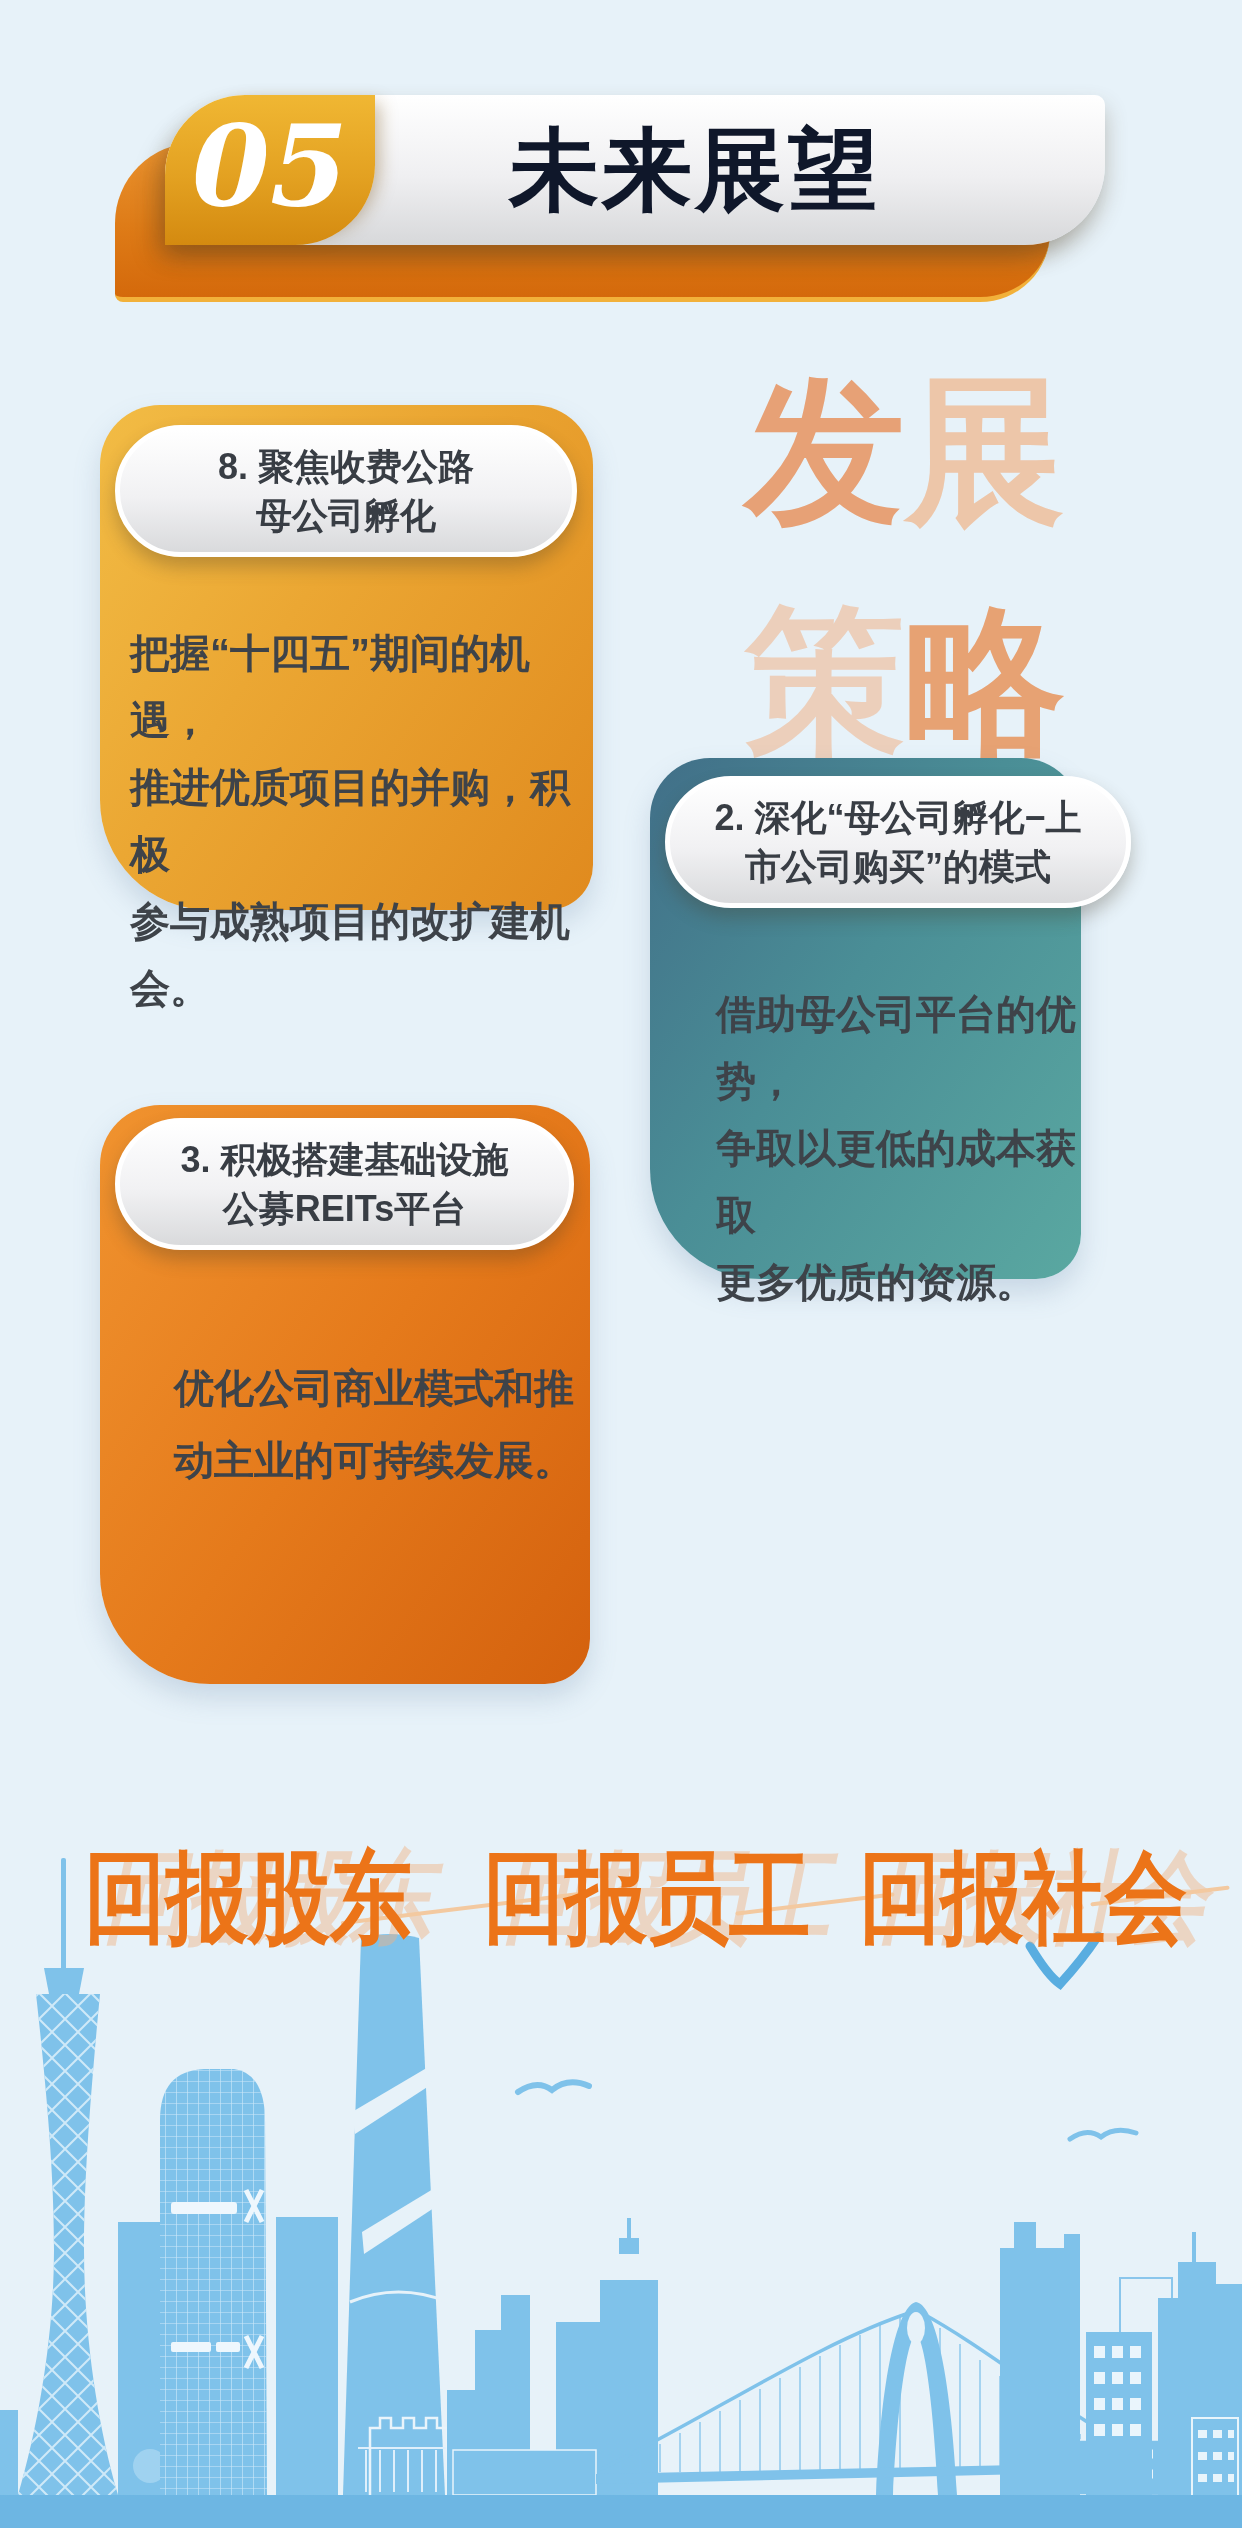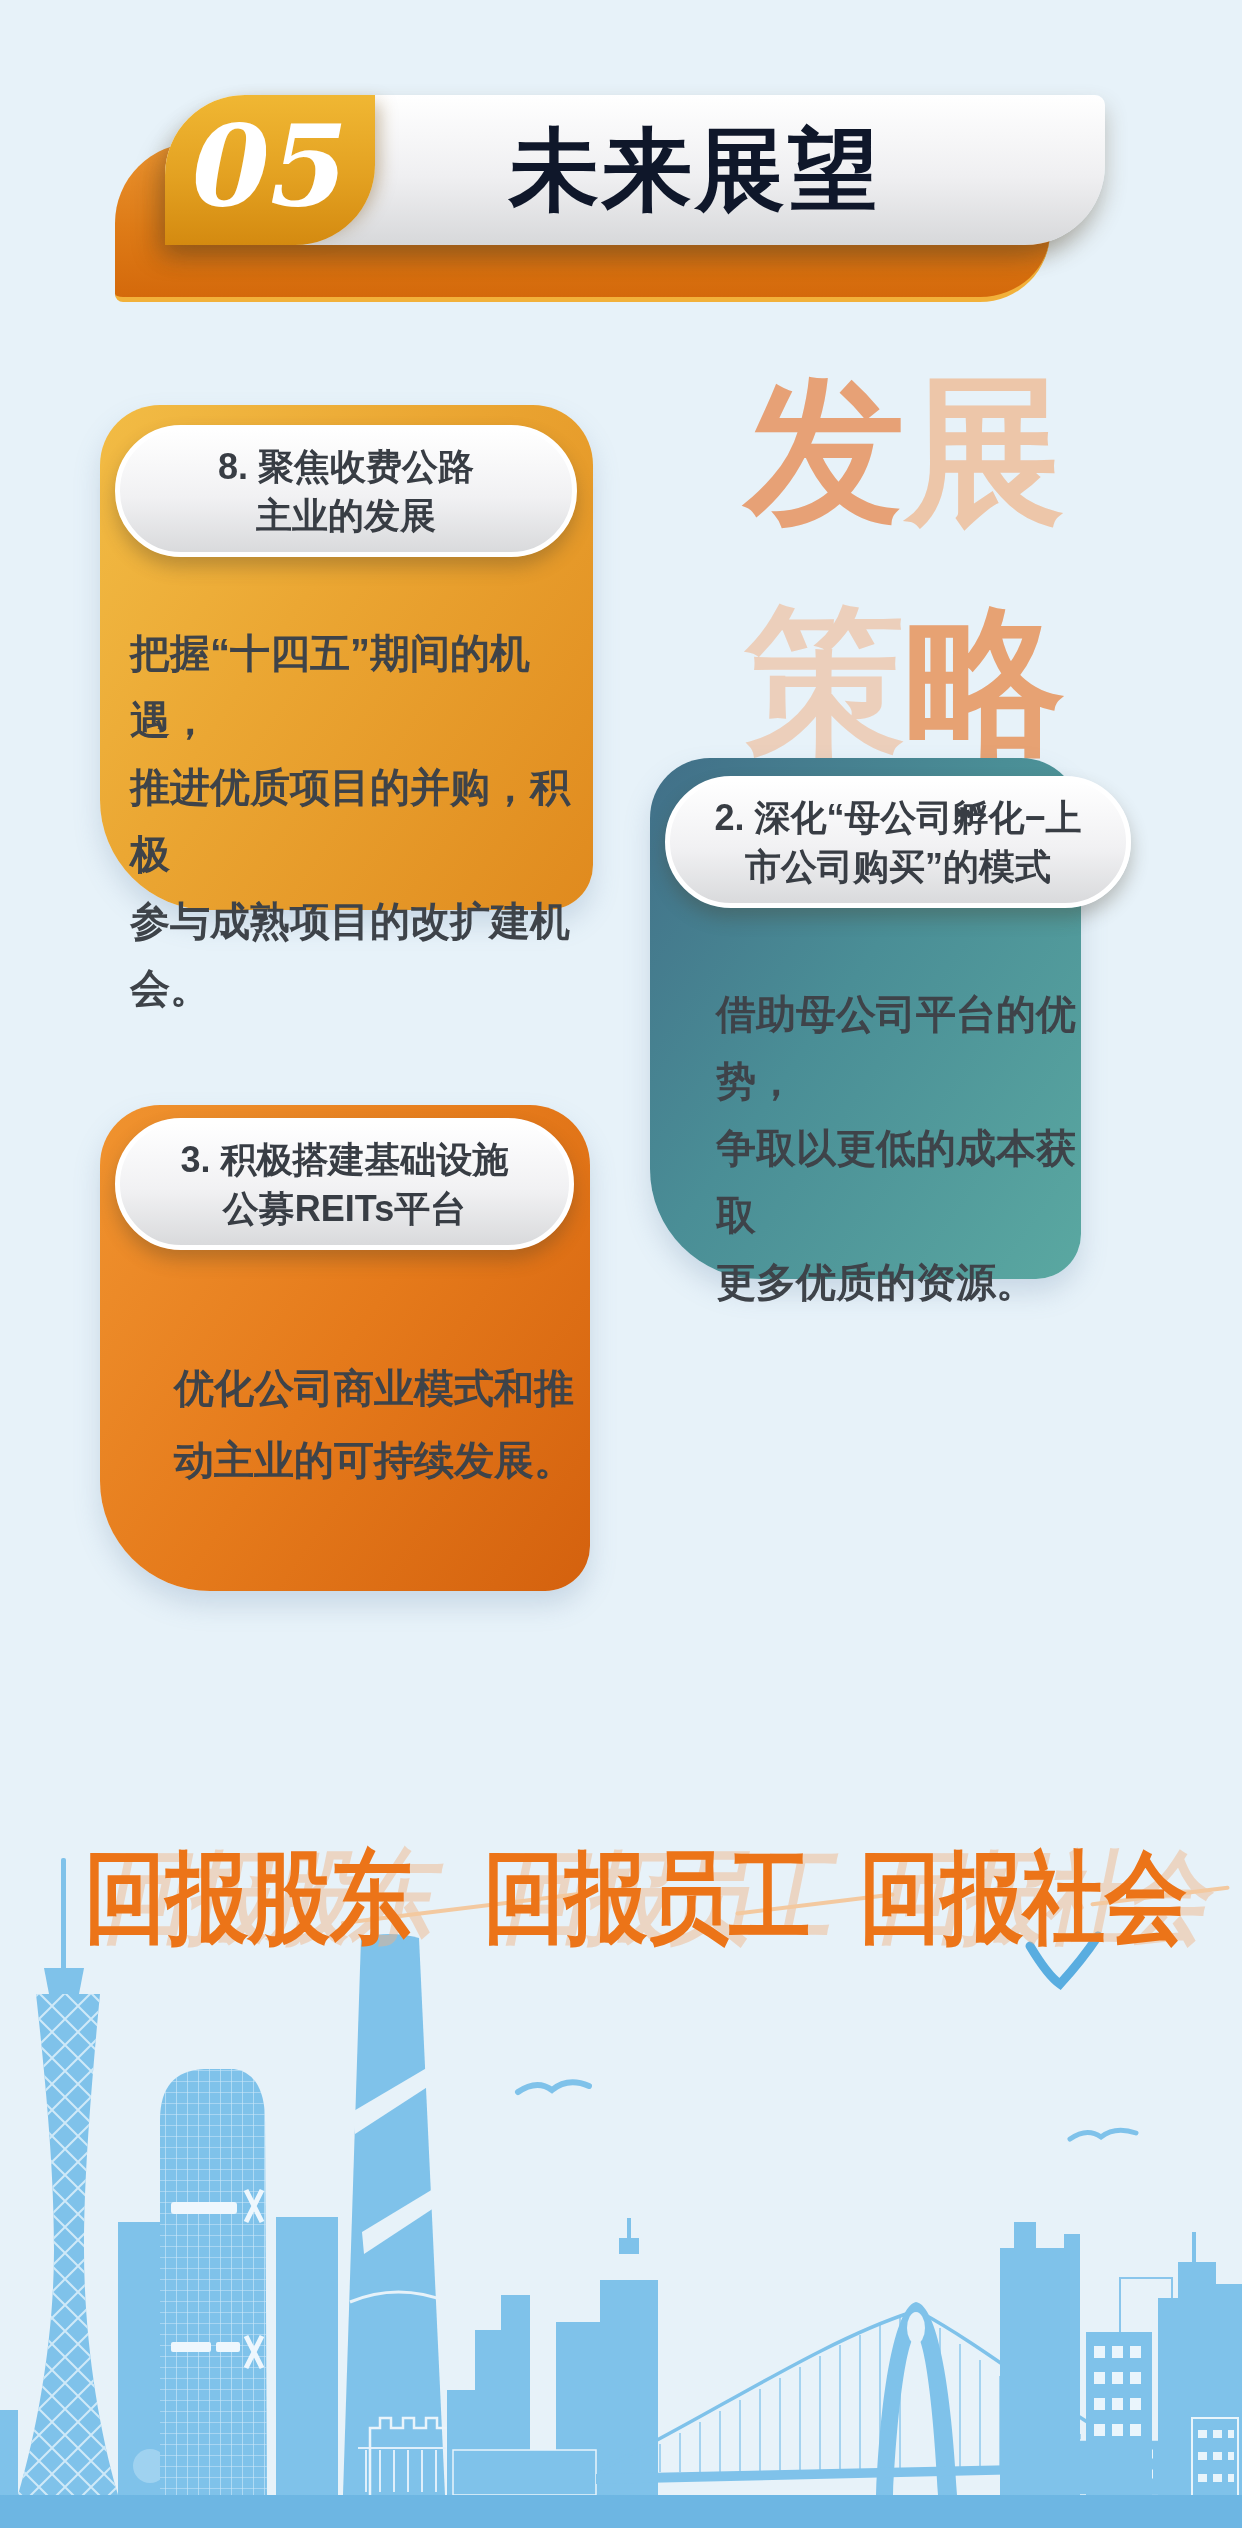--- a/index.html
+++ b/index.html
@@ -30,21 +30,21 @@
     font-weight:800;}
   .wm.c0{color:#e7a176;} .wm.c1{color:#edc6a9;} .wm.c2{color:#eccfbb;} .wm.c3{color:#e7a273;}
 
   
   .card{position:absolute;border-radius:60px 60px 45px 110px;
     box-shadow:0 14px 26px rgba(110,140,170,.25);}
   .card1{left:100px;top:405px;width:493px;height:505px;
     background:linear-gradient(125deg,#f2bc45 0%,#eba733 40%,#e08a1e 100%);}
   .card2{left:650px;top:739px;width:431px;height:521px;
     background:linear-gradient(125deg,#416f88 0%,#4a8e96 45%,#5aa8a1 100%);margin-top:19px;}
-  .card3{left:100px;top:1105px;width:490px;height:486px;
+  .card3{left:100px;top:1105px;width:490px;height:579px;
     background:linear-gradient(125deg,#f0932f 0%,#e57a1b 50%,#d4610e 100%);}
   .pill{position:absolute;left:15px;height:132px;box-sizing:border-box;
     background:linear-gradient(180deg,#ffffff 0%,#f1f1f3 55%,#d9dadc 100%);
     border:5px solid #ffffff;border-radius:70px;
     box-shadow:0 10px 18px rgba(70,60,40,.30);
     display:flex;flex-direction:column;justify-content:center;text-align:center;}
   .card1 .pill{top:20px;width:462px;}
   .card2 .pill{top:18px;width:466px;}
   .card3 .pill{top:13px;width:459px;}
   .pill div{font-size:36px;font-weight:800;color:#383d44;line-height:49px;}
@@ -83,21 +83,21 @@
   <div class="hdr-title">未来展望</div>
 
   <span class="wm c0" style="left:744px;top:372px;">发</span>
   <span class="wm c1" style="left:904px;top:372px;">展</span>
   <span class="wm c2" style="left:744px;top:602px;">策</span>
   <span class="wm c3" style="left:904px;top:602px;">略</span>
 
   <div class="card card1">
     <div class="pill">
       <div>8. 聚焦收费公路</div>
-      <div>主业的发展</div>
+      <div>母公司孵化</div>
     </div>
     <div class="body">
       <div>把握“十四五”期间的机遇，</div>
       <div>推进优质项目的并购，积极</div>
       <div>参与成熟项目的改扩建机会。</div>
     </div>
   </div>
 
   <div class="card card2">
     <div class="pill">

